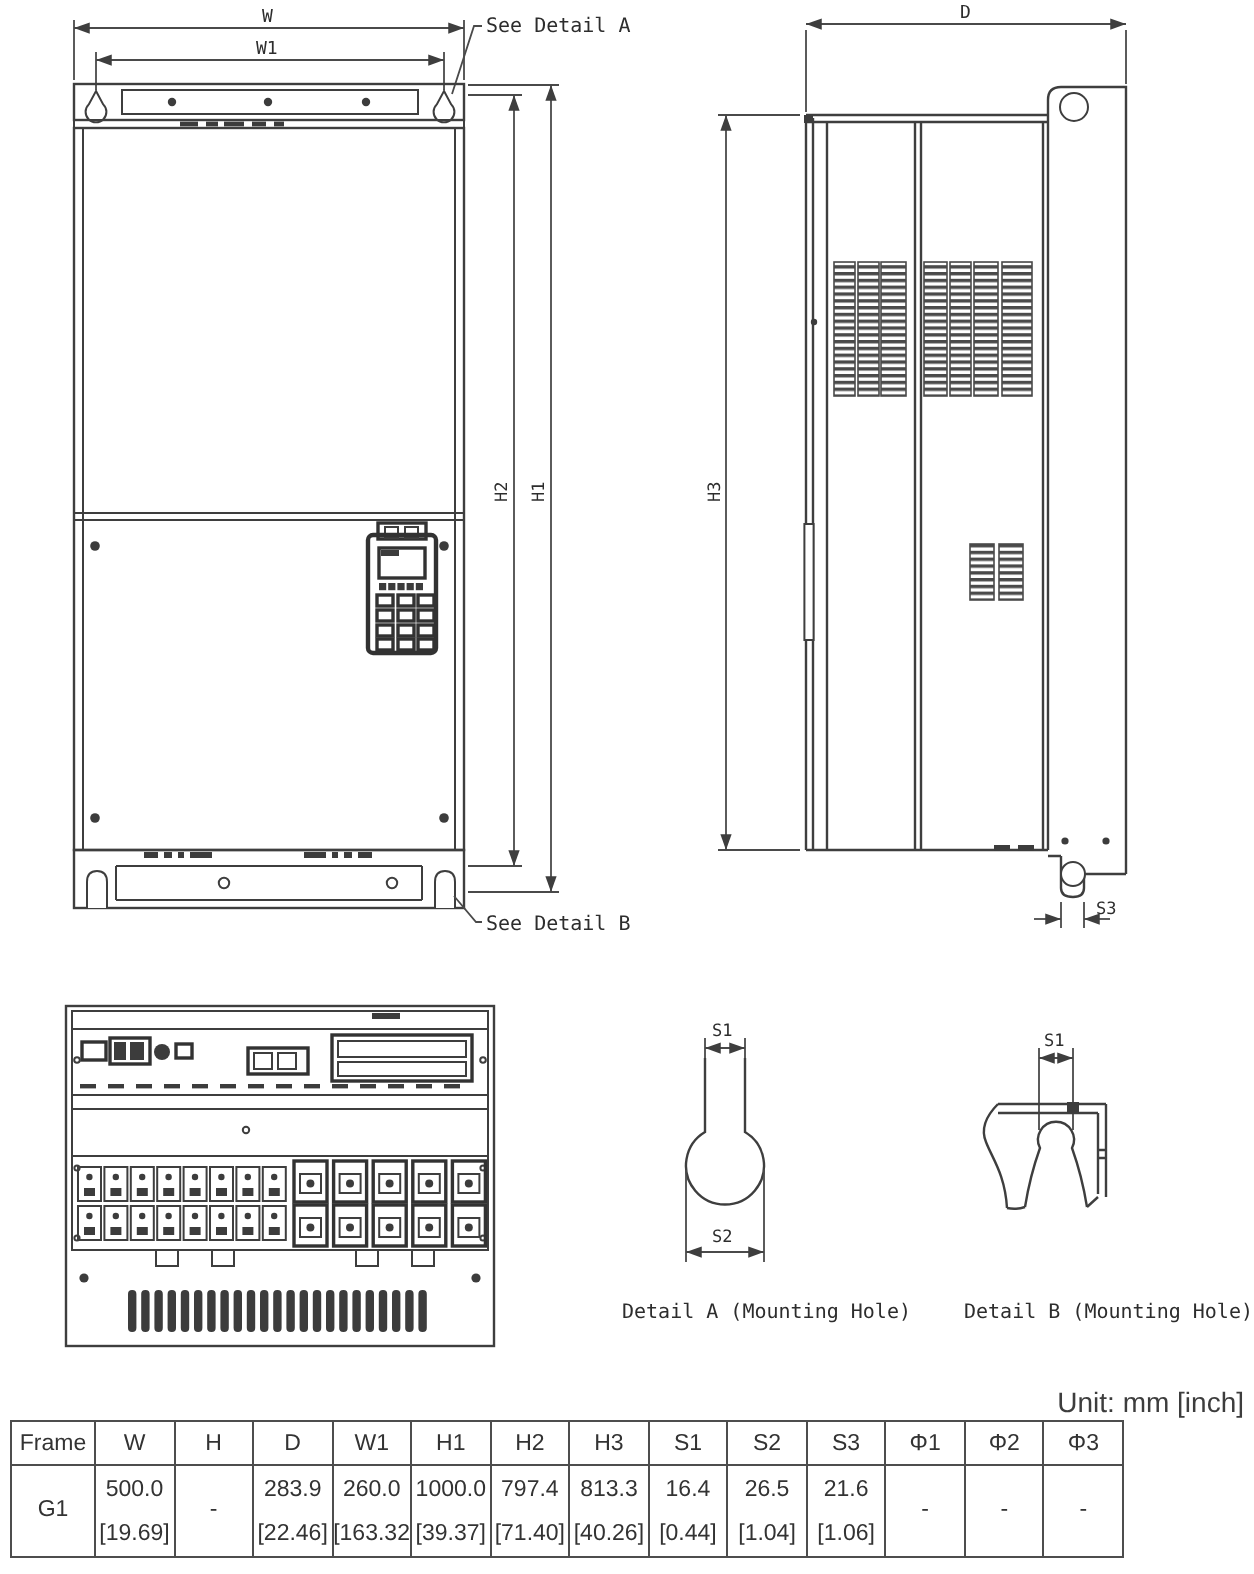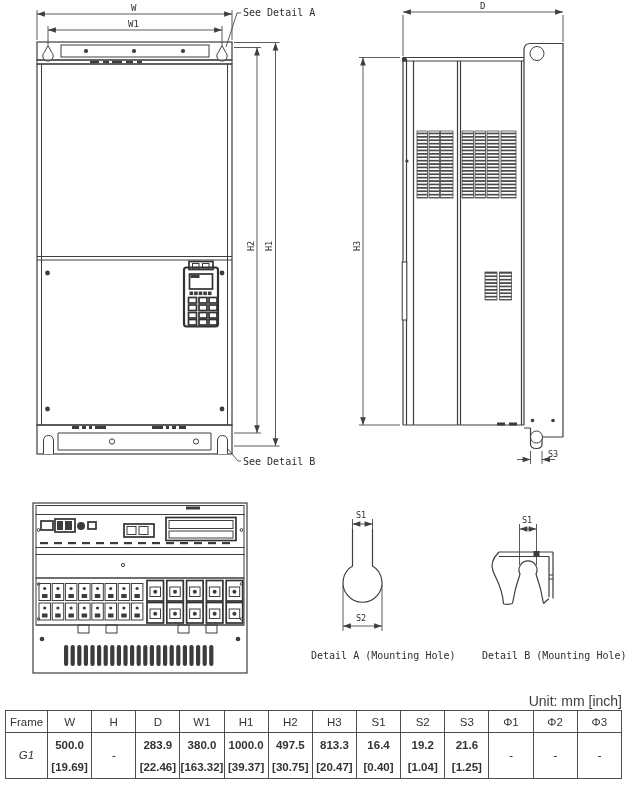--- a/index.html
+++ b/index.html
@@ -11,27 +11,27 @@
   .lblv{font-size:8.5px;}
   .cap{font-size:10px;}
   .ln{stroke:#3e3e3e;fill:none;stroke-width:1.2;}
   .ln2{stroke:#3e3e3e;fill:none;stroke-width:1;}
   .thin{stroke:#4a4a4a;fill:none;stroke-width:0.9;}
   .thick{stroke:#323232;fill:none;stroke-width:2.2;}
   .med{stroke:#323232;fill:none;stroke-width:1.7;}
   .blk{fill:#3c3c3c;stroke:none;}
   .wfill{fill:#fff;}
   .unit-note{position:absolute;top:693px;right:5px;font-size:14px;color:#3d3d3d;}
-  table.dim{position:absolute;top:710px;left:5px;width:617px;border-collapse:collapse;
+  table.dim{position:absolute;top:710px;left:5px;width:557px;border-collapse:collapse;
             table-layout:fixed;font-size:11.5px;color:#333;text-align:center;}
   table.dim th,table.dim td{border:1px solid #4d4d4d;padding:0;font-weight:normal;
             overflow:hidden;white-space:nowrap;}
   table.dim thead th{height:21px;}
-  .v2{line-height:22px;height:22px;font-weight:bold;}
-  .v1{line-height:45px;height:45px;font-style:italic;}
+  .v2{line-height:22px;height:22px;}
+  .v1{line-height:45px;height:45px;}
 </style>
 </head>
 <body>
 
 <div class="page">
 
   <svg style="left:0;top:0" width="320" height="492" viewBox="0 0 320 492">
     <defs>
       <marker id="fv-a" viewBox="0 0 8 6" markerWidth="9" markerHeight="7" refX="7.5" refY="3" orient="auto-start-reverse" markerUnits="userSpaceOnUse">
         <path d="M0.5,0.5 L7.5,3 L0.5,5.5 Z" fill="#3e3e3e"></path>
@@ -476,46 +476,46 @@
             <div class="v2">[19.69]</div>
           </td>
         <td>
             <div class="v1">-</div>
           </td>
         <td>
             <div class="v2">283.9</div>
             <div class="v2">[22.46]</div>
           </td>
         <td>
-            <div class="v2">380.0</div>
+            <div class="v2">260.0</div>
             <div class="v2">[163.32]</div>
           </td>
         <td>
             <div class="v2">1000.0</div>
             <div class="v2">[39.37]</div>
           </td>
         <td>
-            <div class="v2">497.5</div>
-            <div class="v2">[30.75]</div>
+            <div class="v2">797.4</div>
+            <div class="v2">[71.40]</div>
           </td>
         <td>
             <div class="v2">813.3</div>
-            <div class="v2">[20.47]</div>
+            <div class="v2">[40.26]</div>
           </td>
         <td>
             <div class="v2">16.4</div>
-            <div class="v2">[0.40]</div>
-          </td>
-        <td>
-            <div class="v2">19.2</div>
+            <div class="v2">[0.44]</div>
+          </td>
+        <td>
+            <div class="v2">26.5</div>
             <div class="v2">[1.04]</div>
           </td>
         <td>
             <div class="v2">21.6</div>
-            <div class="v2">[1.25]</div>
+            <div class="v2">[1.06]</div>
           </td>
         <td>
             <div class="v1">-</div>
           </td>
         <td>
             <div class="v1">-</div>
           </td>
         <td>
             <div class="v1">-</div>
           </td>

